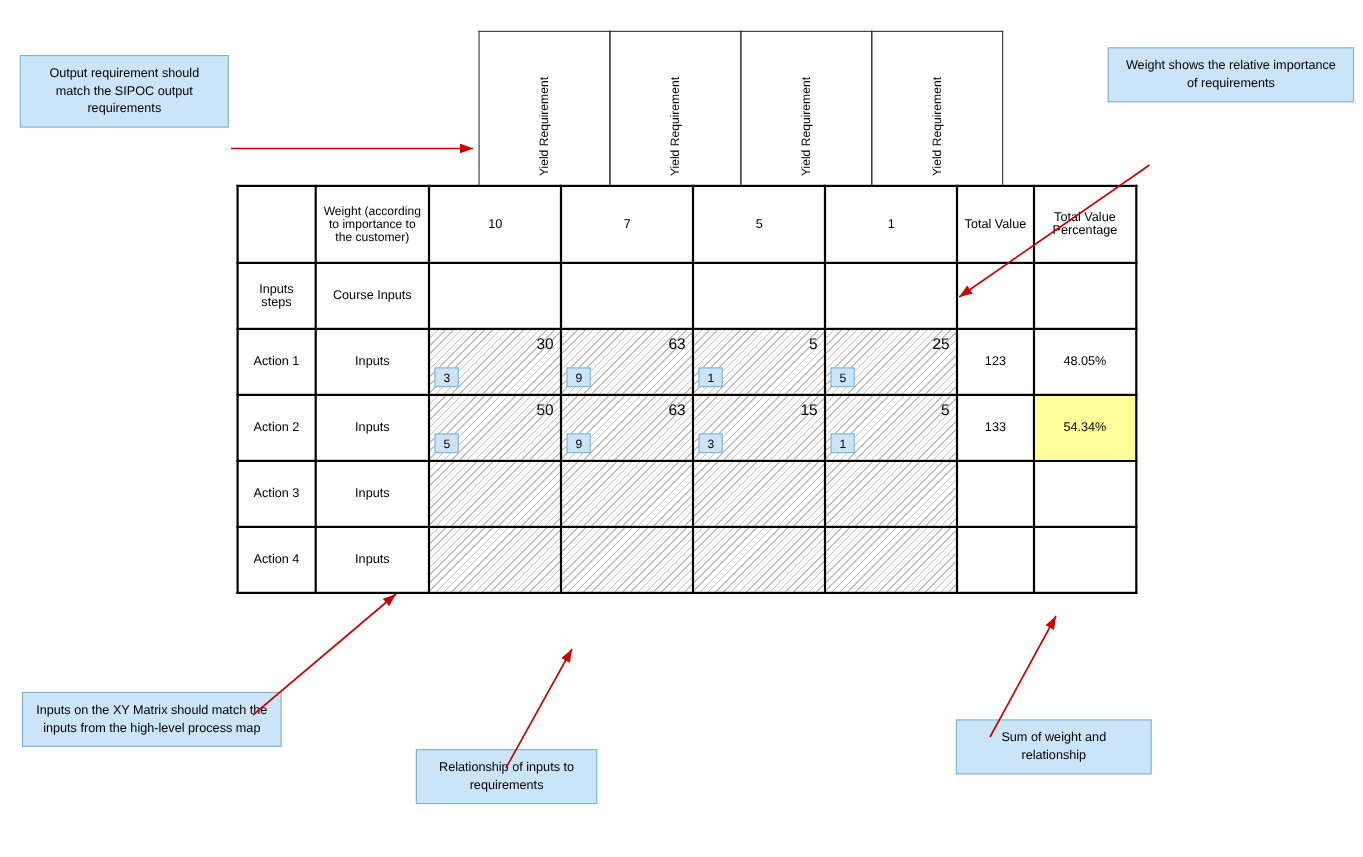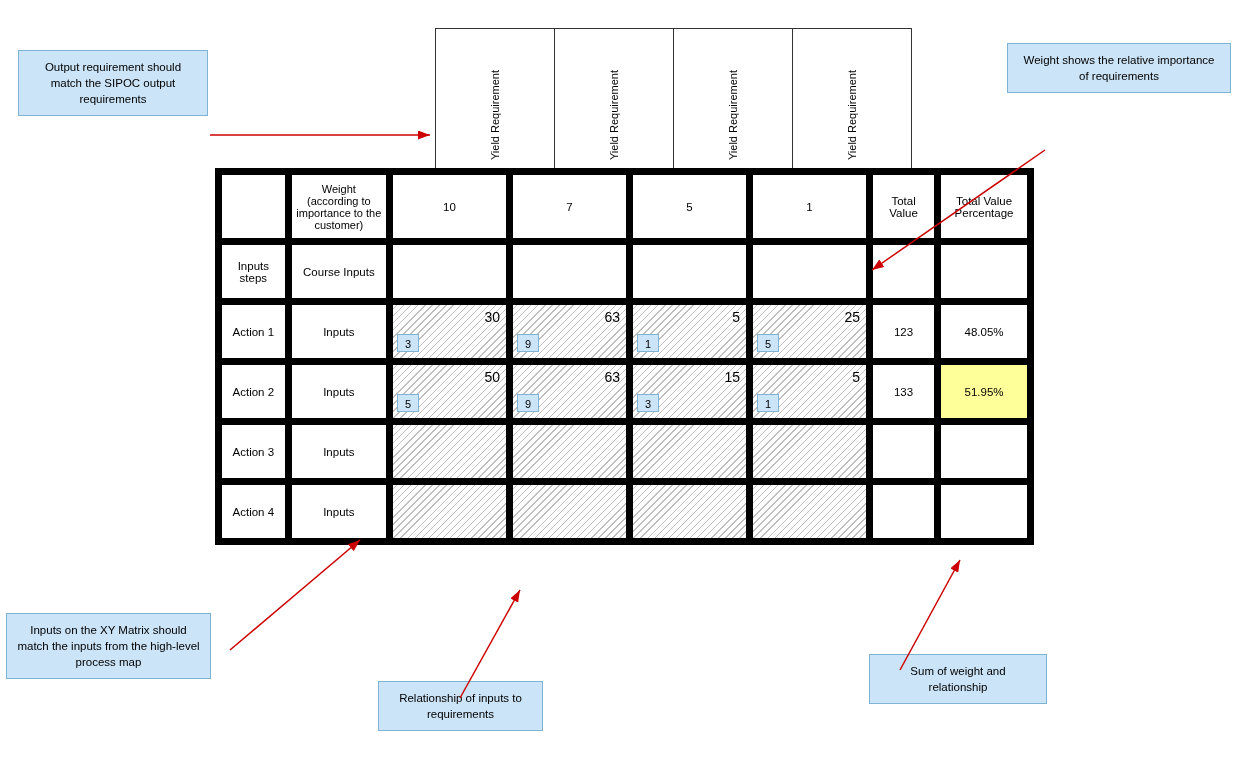--- a/index.html
+++ b/index.html
@@ -43,21 +43,21 @@
       white-space: nowrap;
     }
 
     
     .xy-table {
       border-collapse: collapse;
       width: 100%;
     }
 
     .xy-table td, .xy-table th {
-      border: 7px solid #000000;
+      border: 2px solid #000000;
       text-align: center;
       vertical-align: middle;
       font-size: 11.5px;
       padding: 4px;
       position: relative;
     }
 
     .xy-table .weight-cell {
       width: 130px;
       font-size: 11px;
@@ -156,21 +156,21 @@
 <body>
 
 <div class="callout-box" style="top:50px; left:18px; width:190px;">
   <span>Output requirement should match the SIPOC output requirements</span>
 </div>
 
 <div class="callout-box" style="top:43px; right:8px; width:224px;">
   <span>Weight shows the relative importance of requirements</span>
 </div>
 
-<div class="callout-box" style="bottom:100px; left:6px; width:205px;">
+<div class="callout-box" style="bottom:100px; left:20px; width:236px;">
   <span>Inputs on the XY Matrix should match the inputs from the high-level process map</span>
 </div>
 
 <div class="callout-box" style="bottom:48px; left:378px; width:165px;">
   <span>Relationship of inputs to requirements</span>
 </div>
 
 <div class="callout-box" style="bottom:75px; right:192px; width:178px;">
   <span>Sum of weight and relationship</span>
 </div>
@@ -270,21 +270,21 @@
           <span class="score-badge">3</span>
         </span>
       </td>
       <td class="diag-cell">
         <span class="top-right">5</span>
         <span class="bottom-left">
           <span class="score-badge">1</span>
         </span>
       </td>
       <td>133</td>
-      <td class="highlight-yellow">51.95%</td>
+      <td class="highlight-yellow">54.34%</td>
     </tr>
     <tr>
       <td style="height:55px;">Action 3</td>
       <td>Inputs</td>
       <td class="diag-cell"></td>
       <td class="diag-cell"></td>
       <td class="diag-cell"></td>
       <td class="diag-cell"></td>
       <td></td>
       <td></td>

